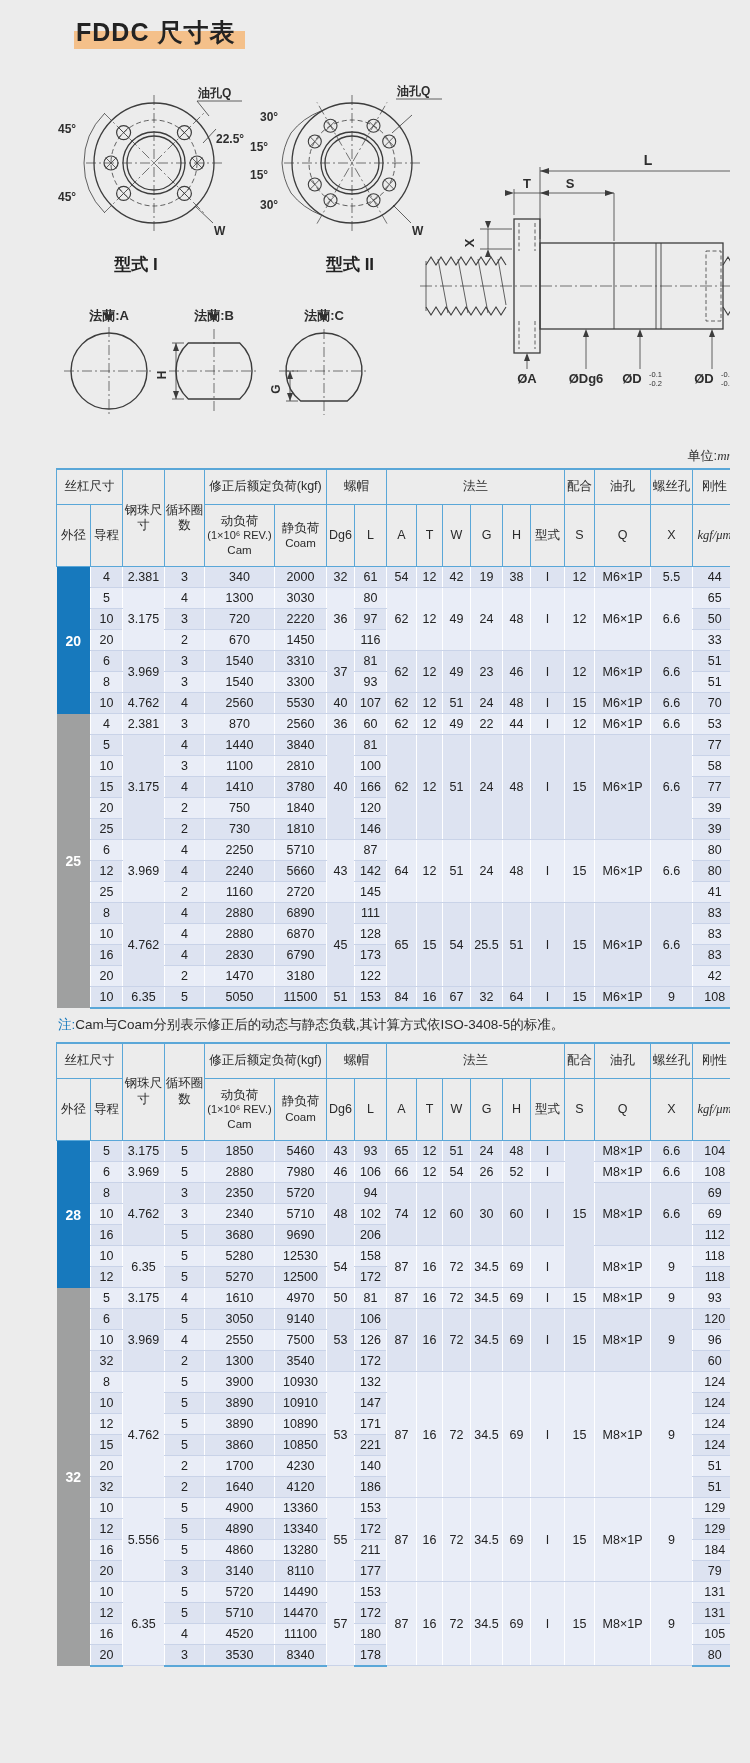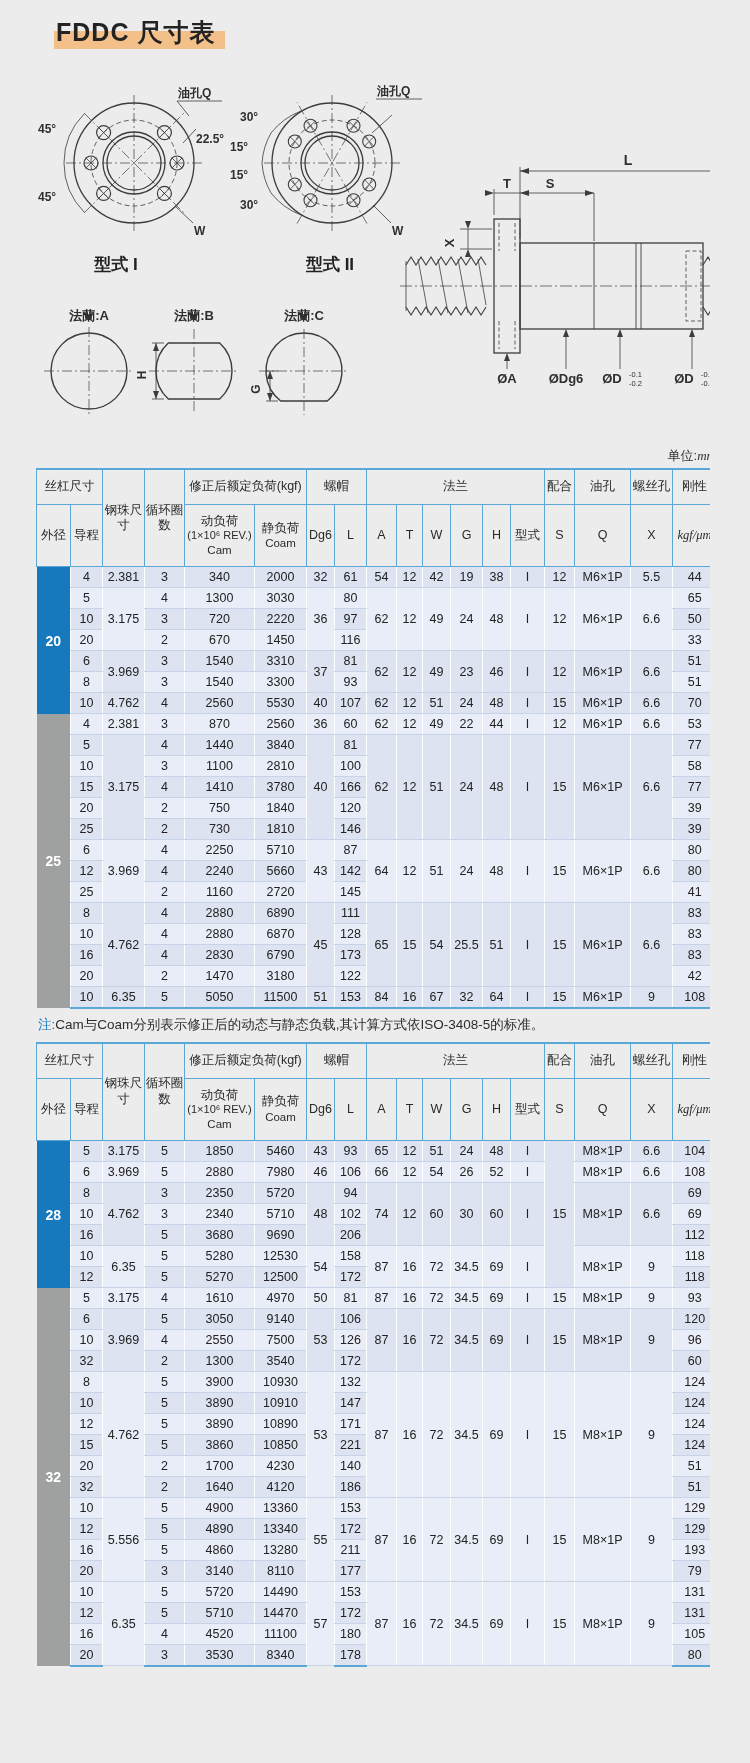--- a/index.html
+++ b/index.html
@@ -4,21 +4,21 @@
 <style>
 :root{
   --accent-blue:#1779bd; --section-gray:#9fa0a0;
   --row-a:#dde3f1; --row-b:#e9edf7;
   --hborder:#5aa7d8; --sep-blue:#4f97cc; --sep-gray:#8e9296;
   --hl:#f4c08a; --page-bg:#ececec; --ink:#2f2f2f; --line:#c9d3e8;
 }
 *{box-sizing:border-box;}
 html,body{margin:0;padding:0;}
 body{background:var(--page-bg);font-family:"Liberation Sans",sans-serif;color:var(--ink);}
-.page{position:relative;width:710px;height:1763px;overflow:hidden;background:var(--page-bg);}
+.page{position:relative;width:710px;height:1763px;overflow:hidden;background:var(--page-bg);margin-left:20px;}
 .title{margin:16px 0 4px 54px;font-size:25px;font-weight:bold;color:#232323;letter-spacing:1px;}
 .title .hl{background:linear-gradient(transparent 42%, var(--hl) 42%);padding:0 10px 3px 2px;}
 .diagrams{position:relative;height:392px;}
 .diagrams svg{position:absolute;}
 .front1{left:26px;top:18px;}
 .front2{left:226px;top:18px;}
 .sideview{left:398px;top:88px;}
 .flangesvg{left:34px;top:252px;}
 .tlabel{position:absolute;font-size:17px;font-weight:bold;color:#222;width:160px;text-align:center;}
 .t1{left:36px;top:200px;}
@@ -835,21 +835,21 @@
           <td>13340</td>
           <td>172</td>
           <td>129</td>
         </tr>
         <tr class="gray">
           <td>16</td>
           <td>5</td>
           <td>4860</td>
           <td>13280</td>
           <td>211</td>
-          <td>193</td>
+          <td>184</td>
         </tr>
         <tr class="gray gend">
           <td>20</td>
           <td>3</td>
           <td>3140</td>
           <td>8110</td>
           <td>177</td>
           <td>79</td>
         </tr>
         <tr class="gray">

